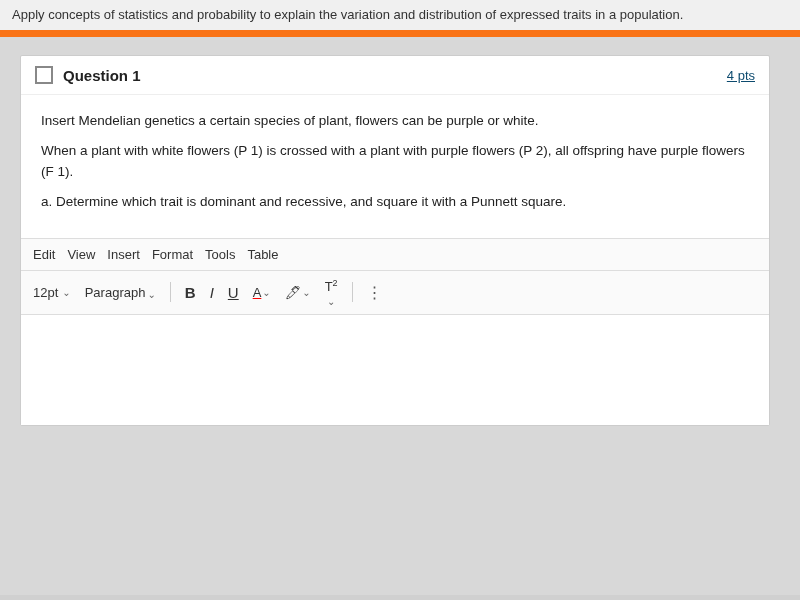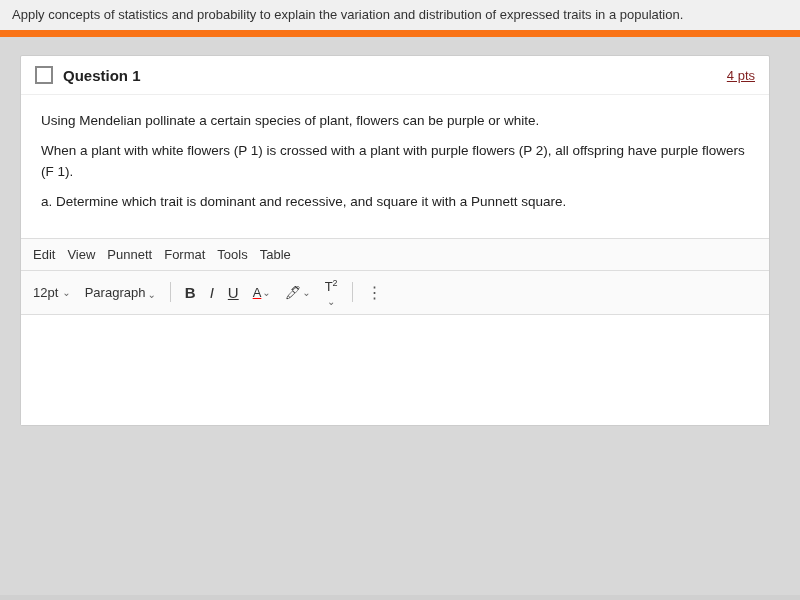--- a/index.html
+++ b/index.html
@@ -58,21 +58,21 @@
 
     .question-title {
       font-size: 15px;
       font-weight: bold;
       color: #222;
       flex: 1;
     }
 
     .question-pts {
       font-size: 13px;
-      color: #7f1d1d;
+      color: #0c4a6e;
       text-decoration: underline;
     }
 
     .question-body {
       padding: 16px 20px;
     }
 
     .question-body p {
       font-size: 13.5px;
       color: #222;
@@ -200,29 +200,29 @@
 
   <div class="question-card">
 
     <div class="question-header">
       <div class="question-checkbox"></div>
       <span class="question-title">Question 1</span>
       <span class="question-pts">4 pts</span>
     </div>
 
     <div class="question-body">
-      <p>Using Mendelian pollinate a certain species of plant, flowers can be purple or white.</p>
+      <p>Insert Mendelian genetics a certain species of plant, flowers can be purple or white.</p>
       <p>When a plant with white flowers (P 1) is crossed with a plant with purple flowers (P 2), all offspring have purple flowers (F 1).</p>
       <p>a. Determine which trait is dominant and recessive, and square it with a Punnett square.</p>
     </div>
 
     <div class="editor-toolbar-top">
       <span>Edit</span>
       <span>View</span>
-      <span>Punnett</span>
+      <span>Insert</span>
       <span>Format</span>
       <span>Tools</span>
       <span>Table</span>
     </div>
 
     <div class="editor-toolbar-bottom">
 
       <div class="font-size-selector toolbar-btn">
         <span>12pt</span>
         <span class="toolbar-chevron">⌄</span>

